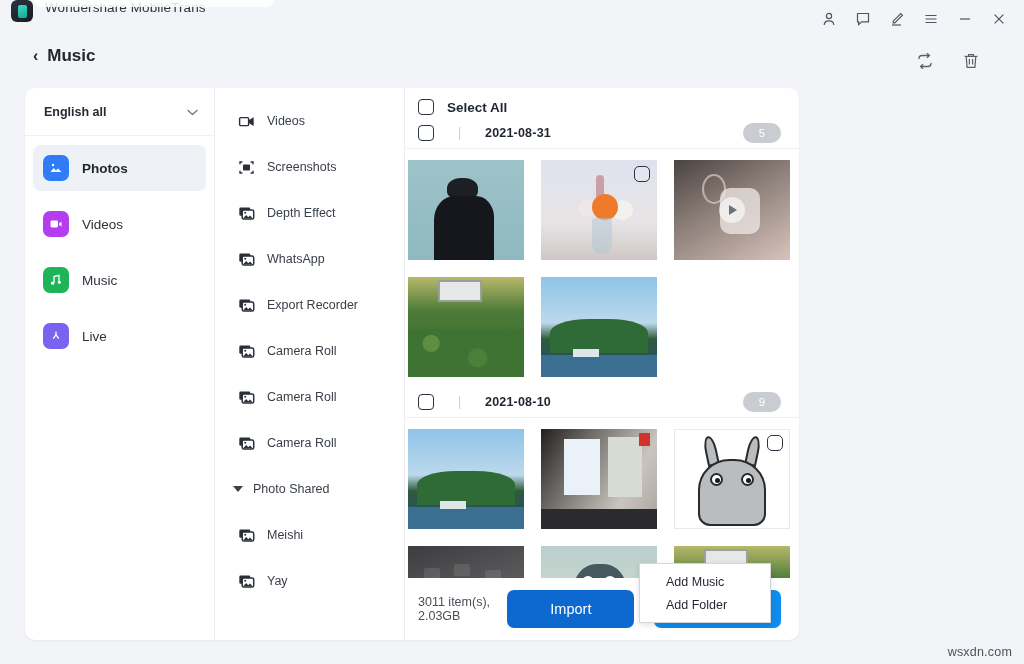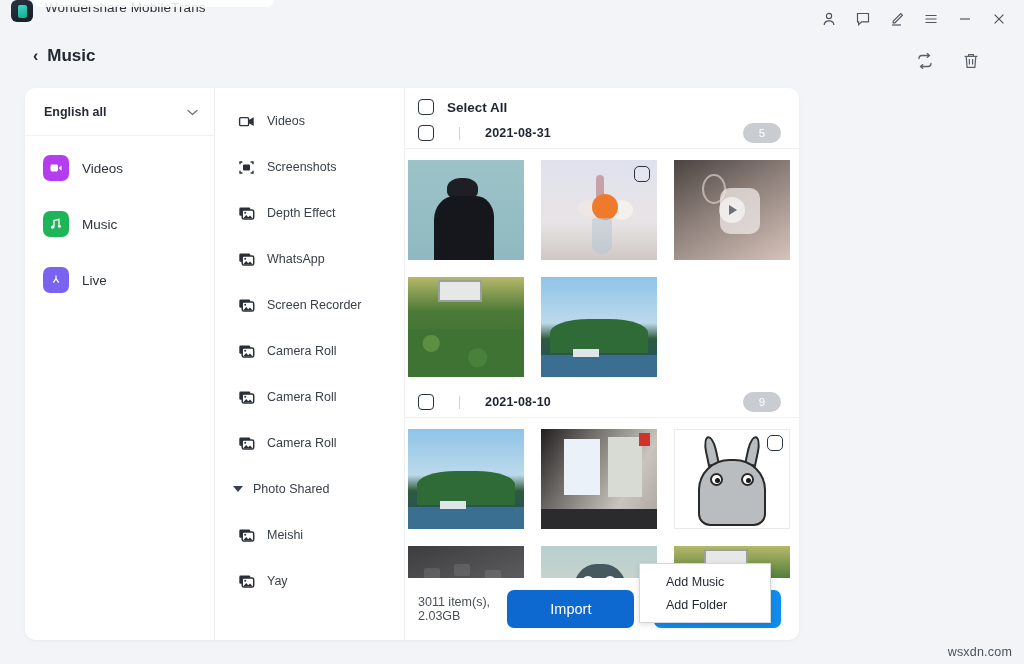--- a/index.html
+++ b/index.html
@@ -307,20 +307,29 @@
     <div class="leftnav">
       <div class="lang-select">
         <span>English all</span>
         <span class="lang-chev">
           <svg width="11" height="7" viewBox="0 0 11 7" fill="none" stroke="currentColor" stroke-width="1.3" stroke-linecap="round">
               <path d="M1 1.4l4.5 4 4.5-4"></path>
             </svg>
         </span>
       </div>
       <div class="nav-list">
+          <div class="nav-item active">
+            <span class="nav-ico" style="background:#2f7cf6">
+              <svg width="14" height="14" viewBox="0 0 14 14" fill="#fff">
+                <circle cx="4" cy="4" r="1.2"></circle>
+                <path d="M1.5 11l3.2-4 2.2 2.6L9 7.6l3.5 3.4z"></path>
+              </svg>
+            </span>
+            <span class="nav-label">Photos</span>
+          </div>
           <div class="nav-item">
             <span class="nav-ico" style="background:#b43df0">
               <svg width="14" height="14" viewBox="0 0 14 14" fill="#fff">
                 <rect x="1.5" y="3.5" width="7.5" height="7" rx="1.4"></rect>
                 <path d="M10 6.4l2.5-1.8v5l-2.5-1.8z"></path>
               </svg>
             </span>
             <span class="nav-label">Videos</span>
           </div>
           <div class="nav-item">
@@ -387,21 +396,21 @@
         </div>
         <div class="cat-item">
           <span class="cat-ico">
             <svg width="17" height="17" viewBox="0 0 17 17" fill="none">
               <rect x="1.3" y="2.6" width="11" height="8.2" rx="1.4" fill="#2a2f38"></rect>
               <rect x="4.2" y="5.1" width="11.5" height="9" rx="1.6" fill="#fff" stroke="#2a2f38" stroke-width="1.5"></rect>
               <circle cx="7.2" cy="7.8" r="1" fill="#2a2f38"></circle>
               <path d="M5.2 13.2l3-3.2 2 2.2 1.8-1.6 2.6 2.6z" fill="#2a2f38"></path>
             </svg>
           </span>
-          <span class="cat-label">Screen Recorder</span>
+          <span class="cat-label">Export Recorder</span>
         </div>
         <div class="cat-item">
           <span class="cat-ico">
             <svg width="17" height="17" viewBox="0 0 17 17" fill="none">
               <rect x="1.3" y="2.6" width="11" height="8.2" rx="1.4" fill="#2a2f38"></rect>
               <rect x="4.2" y="5.1" width="11.5" height="9" rx="1.6" fill="#fff" stroke="#2a2f38" stroke-width="1.5"></rect>
               <circle cx="7.2" cy="7.8" r="1" fill="#2a2f38"></circle>
               <path d="M5.2 13.2l3-3.2 2 2.2 1.8-1.6 2.6 2.6z" fill="#2a2f38"></path>
             </svg>
           </span>

